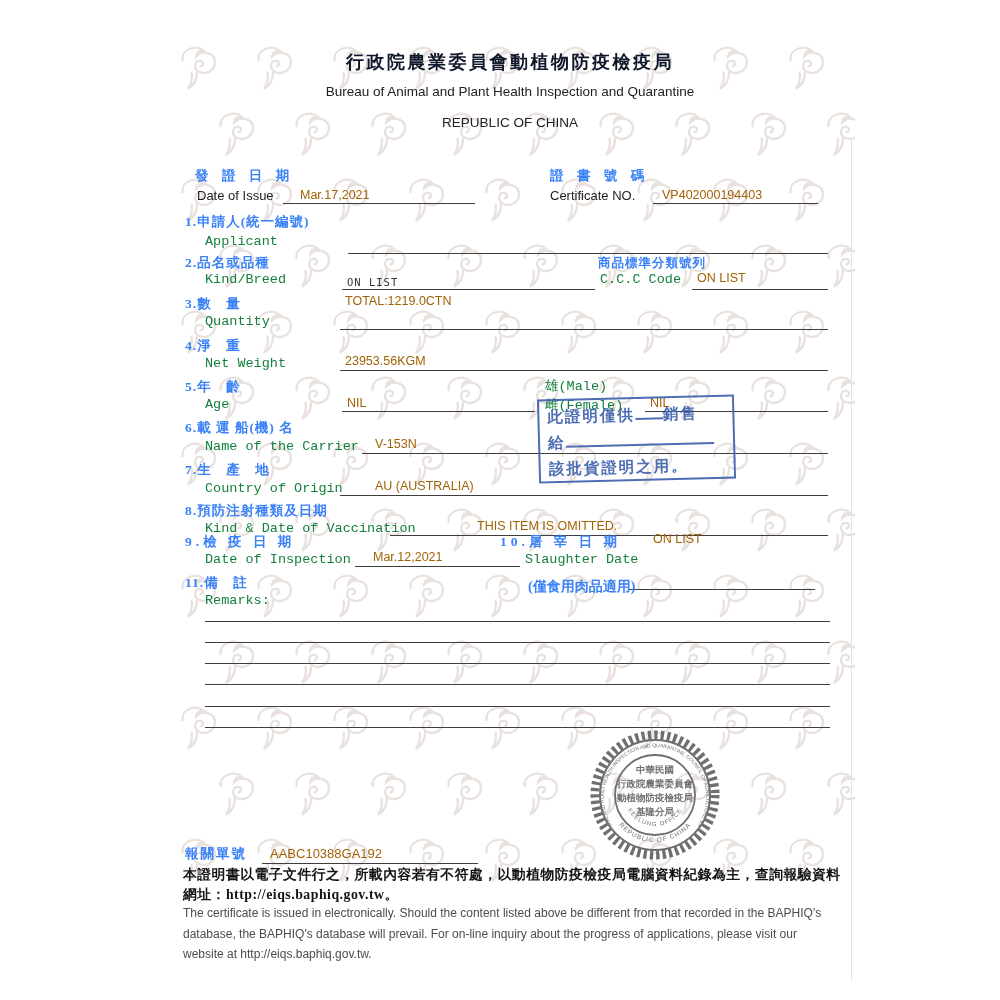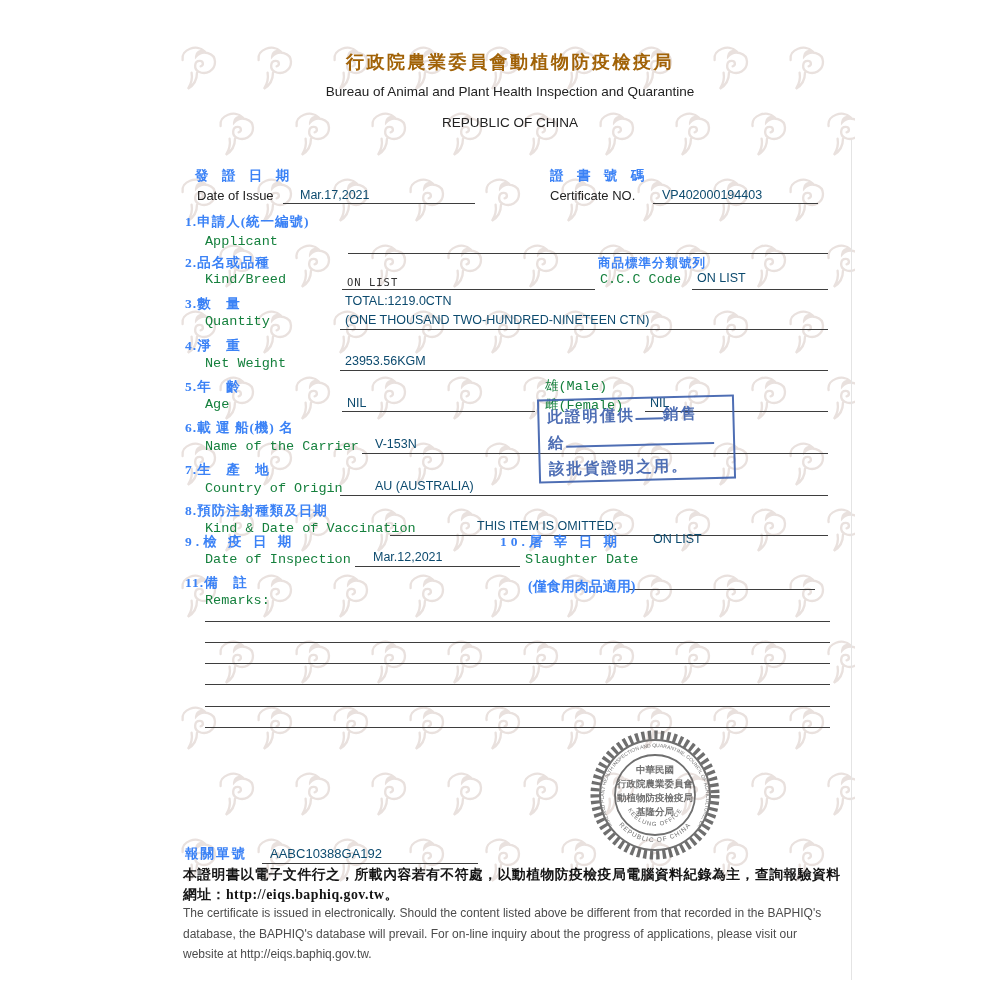--- a/index.html
+++ b/index.html
@@ -3,24 +3,24 @@
 <meta charset="utf-8">
 <style>
   html,body{margin:0;padding:0;background:#ffffff;}
   .page{position:relative;width:1000px;height:1000px;background:#fff;overflow:hidden;
         font-family:"Liberation Sans",sans-serif;color:var(--ink,#262626);}
   .abs{position:absolute;white-space:nowrap;z-index:2;}
   .center{left:165px;width:690px;text-align:center;}
   .zh{font-family:"Liberation Serif",serif;font-weight:bold;font-size:13.5px;color:#3b82f6;letter-spacing:1px;}
   .enl{font-family:Liberation Mono, monospace;font-size:13.5px;color:#15803d;}
   .sans{font-family:"Liberation Sans",sans-serif;font-size:13px;color:#222;}
-  .val{font-family:"Liberation Sans",sans-serif;font-size:12.5px;color:#0c4a6e;}
+  .val{font-family:"Liberation Sans",sans-serif;font-size:12.5px;color:#a16207;}
   .mono{font-family:"DejaVu Sans Mono",monospace;font-size:10.5px;letter-spacing:1px;color:#333;}
   .u{position:absolute;height:0;border-bottom:1.6px solid #3e3e3e;z-index:1;}
-  .hdr-zh{font-family:Liberation Mono, monospace;font-weight:bold;font-size:18px;letter-spacing:2.5px;color:#a16207;}
+  .hdr-zh{font-family:Liberation Mono, monospace;font-weight:bold;font-size:18px;letter-spacing:2.5px;color:#0f172a;}
   .hdr-en{font-size:13.5px;color:#222;}
   .title-zh{font-family:"Liberation Serif",serif;font-weight:bold;font-size:14.5px;letter-spacing:3px;color:#161616;}
   .title-en{font-size:11.5px;letter-spacing:1px;color:#222;}
   #wm-layer{position:absolute;left:163px;top:30px;width:692px;height:852px;overflow:hidden;z-index:0;}
   .wm-glyph{position:absolute;width:54px;height:54px;color:var(--wm,#e9e1de);}
   .stamp-box{position:absolute;left:538px;top:397px;width:197px;height:84px;z-index:3;
              border:2.5px solid var(--blue,#3f62ae);transform:rotate(-1.5deg);
              font-family:"Liberation Serif",serif;font-weight:bold;color:var(--blue,#3f62ae);
              font-size:15.5px;letter-spacing:2px;padding:3px 8px;box-sizing:border-box;line-height:26px;
              background:transparent;opacity:.92;}
@@ -423,21 +423,20 @@
   <div class="abs enl" style="left:205px;top:272px">Kind/Breed</div>
   <div class="abs mono" style="left:347px;top:276px">ON LIST</div>
   <div class="u" style="left:342px;top:289px;width:253px"></div>
   <div class="abs enl" style="left:600px;top:272px">C.C.C Code</div>
   <div class="abs val" style="left:697px;top:271px">ON LIST</div>
   <div class="u" style="left:692px;top:289px;width:136px"></div>
 
   <div class="abs zh" style="left:185px;top:295px">3.數　量</div>
   <div class="abs val" style="left:345px;top:294px">TOTAL:1219.0CTN</div>
   <div class="abs enl" style="left:205px;top:314px">Quantity</div>
-  <div class="abs val" style="left:345px;top:313px">(ONE THOUSAND TWO-HUNDRED-NINETEEN CTN)</div>
   <div class="u" style="left:340px;top:329px;width:488px"></div>
 
   <div class="abs zh" style="left:185px;top:337px">4.淨　重</div>
   <div class="abs enl" style="left:205px;top:356px">Net Weight</div>
   <div class="abs val" style="left:345px;top:354px">23953.56KGM</div>
   <div class="u" style="left:340px;top:370px;width:488px"></div>
 
   <div class="abs zh" style="left:185px;top:378px">5.年　齡</div>
   <div class="abs enl" style="left:545px;top:377px">雄(Male)</div>
   <div class="abs enl" style="left:205px;top:397px">Age</div>

